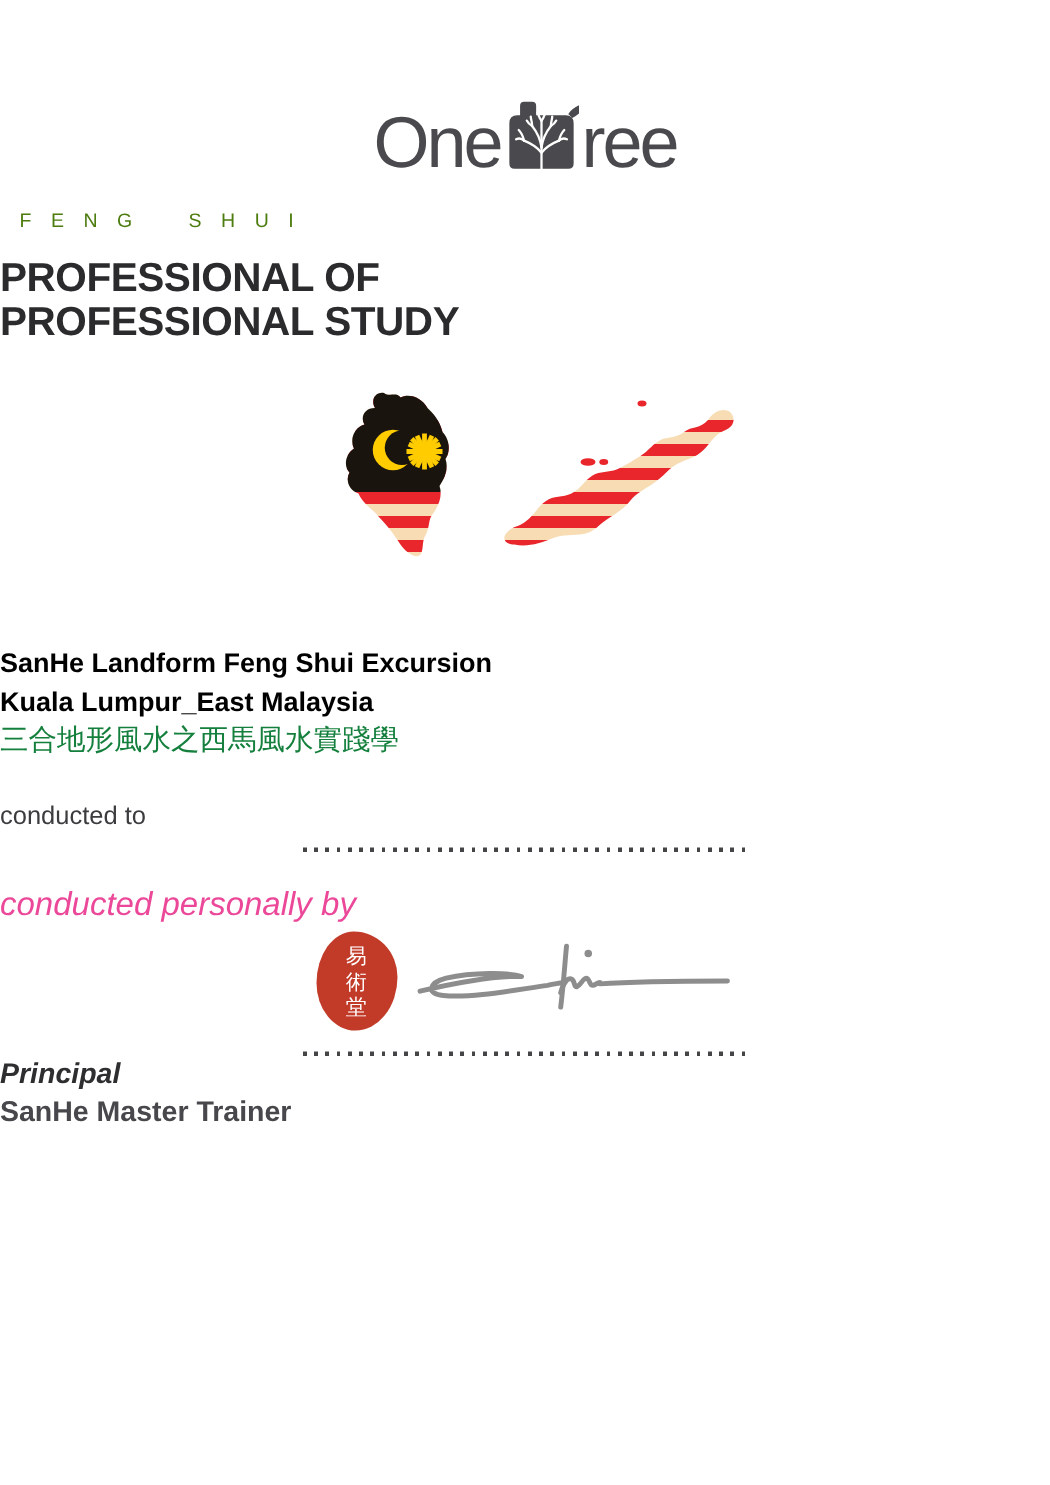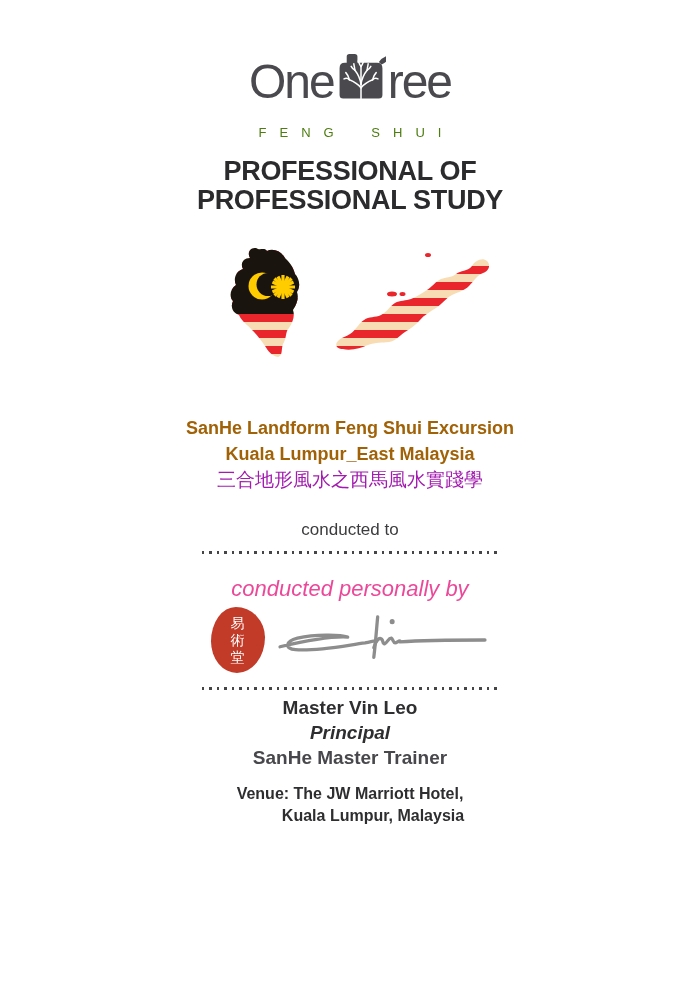--- a/index.html
+++ b/index.html
@@ -1,19 +1,19 @@
 <!DOCTYPE html>
 <html><head>
 <meta charset="utf-8">
 <style>
   html,body{margin:0;padding:0;background:#ffffff;}
   .page{
     width:700px;height:990px;margin:0 auto;background:#ffffff;
     font-family:"Liberation Sans","DejaVu Sans",sans-serif;
-    color:#2f2f31;text-align:center;box-sizing:border-box;padding-top:52px;
+    color:#2f2f31;box-sizing:border-box;padding-top:66px;
     overflow:hidden;
   }
   
   .logo-word{display:flex;align-items:flex-end;justify-content:center;height:52px;}
   .logo-word .wordpart{
     font-size:48px;line-height:44px;color:#4a4a4e;letter-spacing:-2px;font-weight:400;
   }
   .logo-word svg{display:block;margin:0 2px;}
   .logo-sub{
     margin-top:21px;font-size:13px;line-height:15px;color:#4d7c0f;
@@ -21,22 +21,22 @@
   }
   
   .title{
     margin:17px 0 0 0;font-size:27px;line-height:29px;font-weight:bold;
     color:#2b2b2d;letter-spacing:-0.3px;
   }
   
   .map{margin-top:24px;height:130px;display:flex;justify-content:center;}
   
   .course{margin-top:46px;}
-  .course-line{font-size:18px;line-height:26px;font-weight:bold;color:#a16207;}
-  .course-line.zh{font-size:19px;font-weight:400;color:#a21caf;}
+  .course-line{font-size:18px;line-height:26px;font-weight:bold;color:#000000;}
+  .course-line.zh{font-size:19px;font-weight:400;color:#15803d;}
   
   .presented{margin-top:26px;font-size:17px;line-height:22px;color:#3c3c3f;}
   .recipient{margin-top:12px;font-size:26px;line-height:32px;font-weight:bold;color:#2b2b2d;}
   .dotline{
     margin:10px auto 0 auto;width:296px;height:3px;
     background:repeating-linear-gradient(to right,#454548 0 2.5px,transparent 2.5px 7.5px);
   }
   .conducted{margin-top:24px;font-size:22px;line-height:22px;color:#ec4899;font-style:italic;}
   
   .sig-row{margin-top:5px;height:70px;display:flex;align-items:center;justify-content:center;gap:10px;}
@@ -156,26 +156,18 @@
         <path d="M105,6 C104,16 103,32 101,48"></path>
         <path d="M101,38 C103,31 106,27 109,29 C111,31 110,34 112,34 C115,33 116,28 119,28 C121,29 121,33 123,33 C125,33 126,31 128,31"></path>
         <path d="M128,32 C155,30 185,30 216,30"></path>
       </g>
       <circle cx="120" cy="11" r="2.6" fill="#8d8d8d"></circle>
     </svg>
   </div>
 
   <div class="dotline dotline2"></div>
 
-  <div class="signer-name">Master Vin Leo</div>
   <div class="signer-title">Principal</div>
   <div class="signer-sub">SanHe Master Trainer</div>
 
 
-  <div class="venue">
-    <div>
-      <span>Venue:</span>
-      <span>The JW Marriott Hotel,</span>
-    </div>
-    <div class="l2">Kuala Lumpur, Malaysia</div>
-  </div>
 
 </div>
 
 </body></html>

